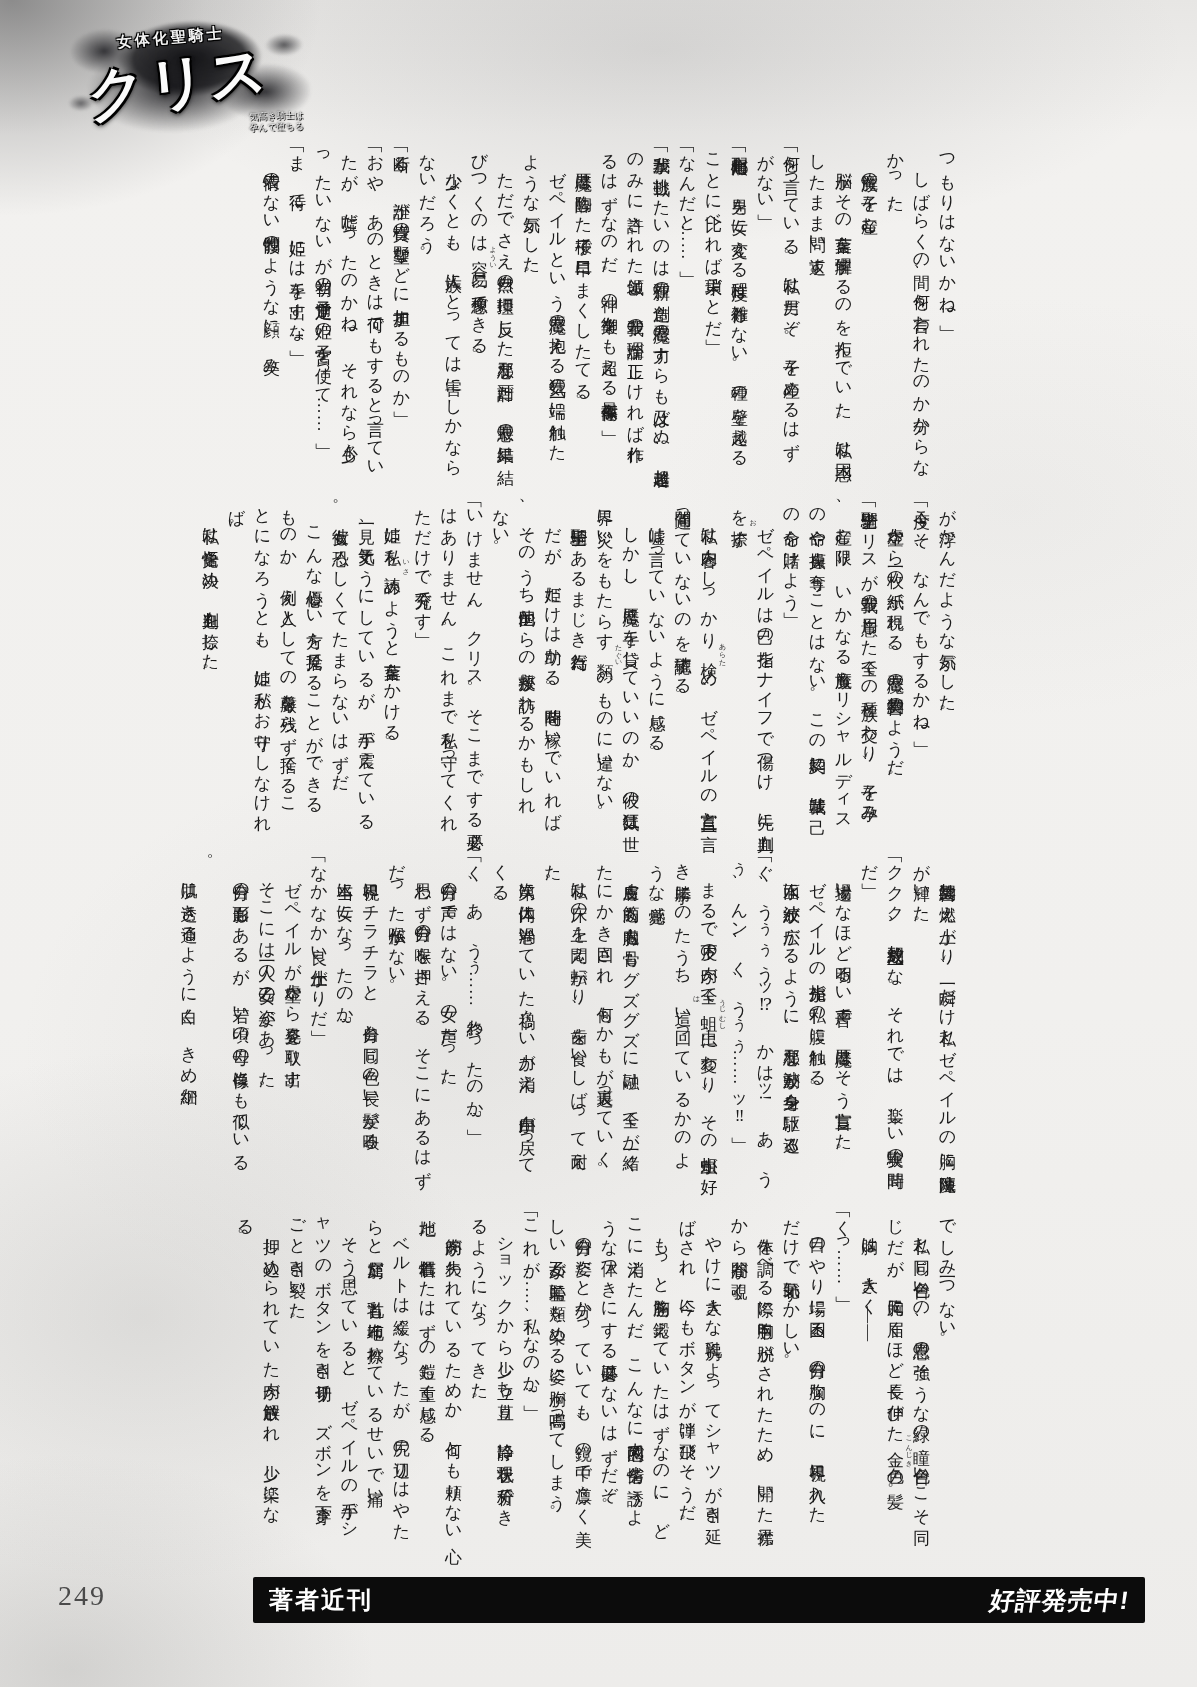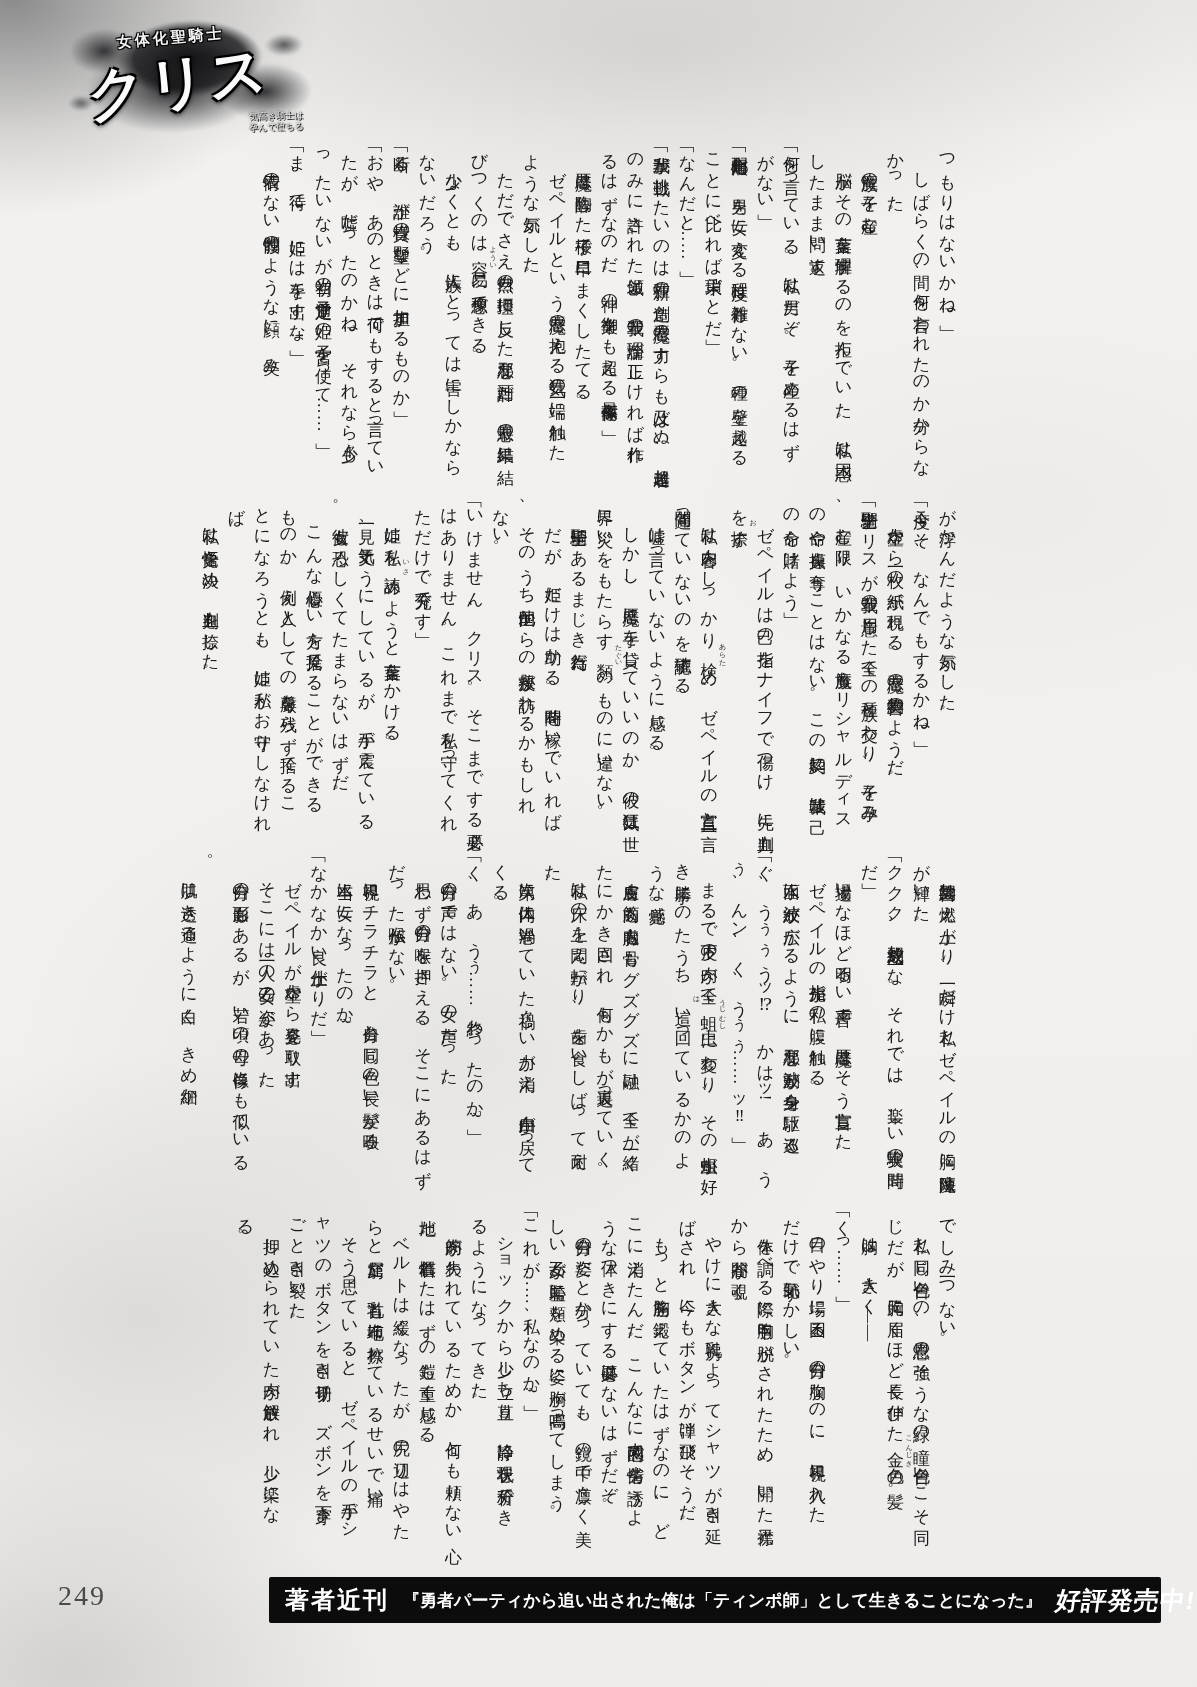--- a/index.html
+++ b/index.html
@@ -53,21 +53,21 @@
   .band rt{font-size:7px;letter-spacing:0;color:#333;}
   #band1{top:142px;}
   #band2{top:497px;}
   #band3{top:852px;}
   #band4{top:1207px;}
   
   .page-number{
     position:absolute;left:58px;top:1580px;font-size:28px;letter-spacing:2px;color:#4a4a4a;
   }
   .footer-bar{
-    position:absolute;left:269px;top:1577px;width:892px;height:46px;background:#0c0c0c;
+    position:absolute;left:253px;top:1577px;width:892px;height:46px;background:#0c0c0c;
     display:flex;align-items:center;padding:0 16px;box-sizing:border-box;gap:14px;
     border-radius:2px;color:#fff;
     font-family:"Liberation Sans","DejaVu Sans",sans-serif;
   }
   .footer-bar .label{font-size:24px;font-weight:bold;letter-spacing:2px;white-space:nowrap;}
   .footer-bar .book-title{font-size:17px;letter-spacing:0;white-space:nowrap;font-weight:bold;}
   .footer-bar .promo{margin-left:auto;font-size:25px;font-weight:bold;white-space:nowrap;transform:skewX(-8deg);letter-spacing:1px;}
 </style>
 </head>
 <body>
@@ -156,17 +156,16 @@
       <p>　筋肉が失われているためか、何とも頼りない心地だ。着慣れたはずの鎧も重く感じる。</p>
       <p>　ベルトは緩くなったが、尻の辺りはやたらと窮屈だ。乳首も布地に擦れているせいで痛い。</p>
       <p>　そう思っていると、ゼペイルの手がシャツのボタンを引き千切り、ズボンを下穿きごと引き裂いた。</p>
       <p>　押し込められていた肉が解放され、少し楽になる。</p>
     </div>
 
   <div class="page-number">249</div>
 
   <div class="footer-bar">
     <span class="label">著者近刊</span>
-    <span class="book-title">『勇者パーティから追い出された俺は「ティンポ師」として生きることになった』</span>
     <span class="promo">好評発売中!</span>
   </div>
 
 </div>
 
 </body></html>

